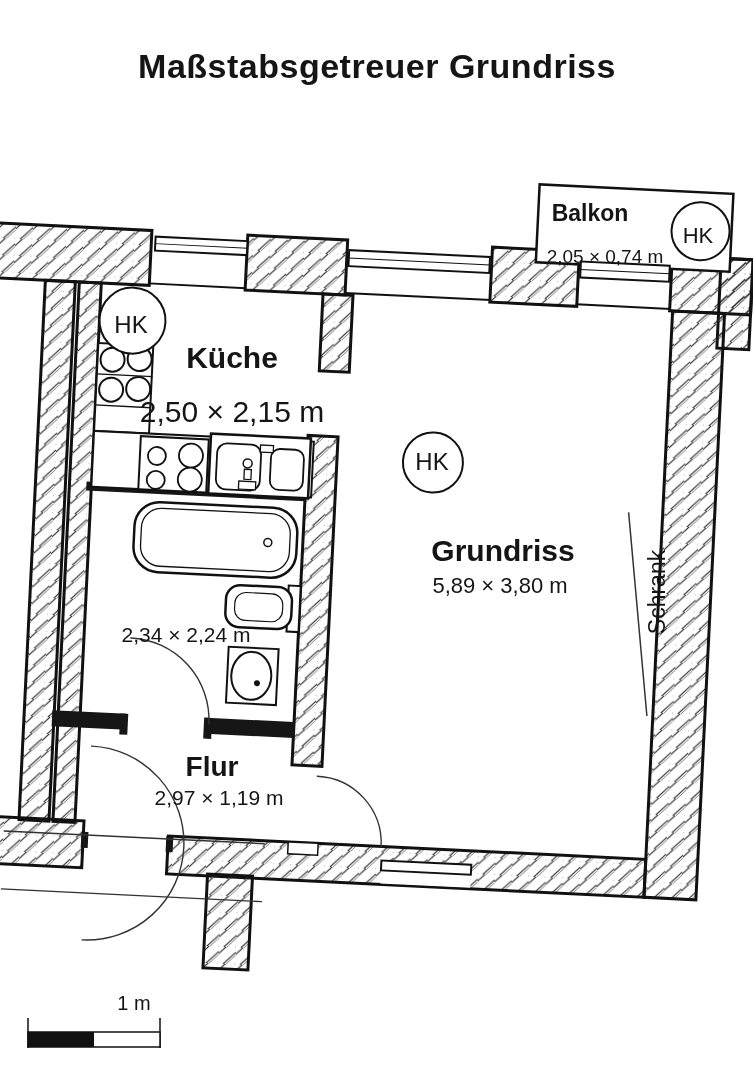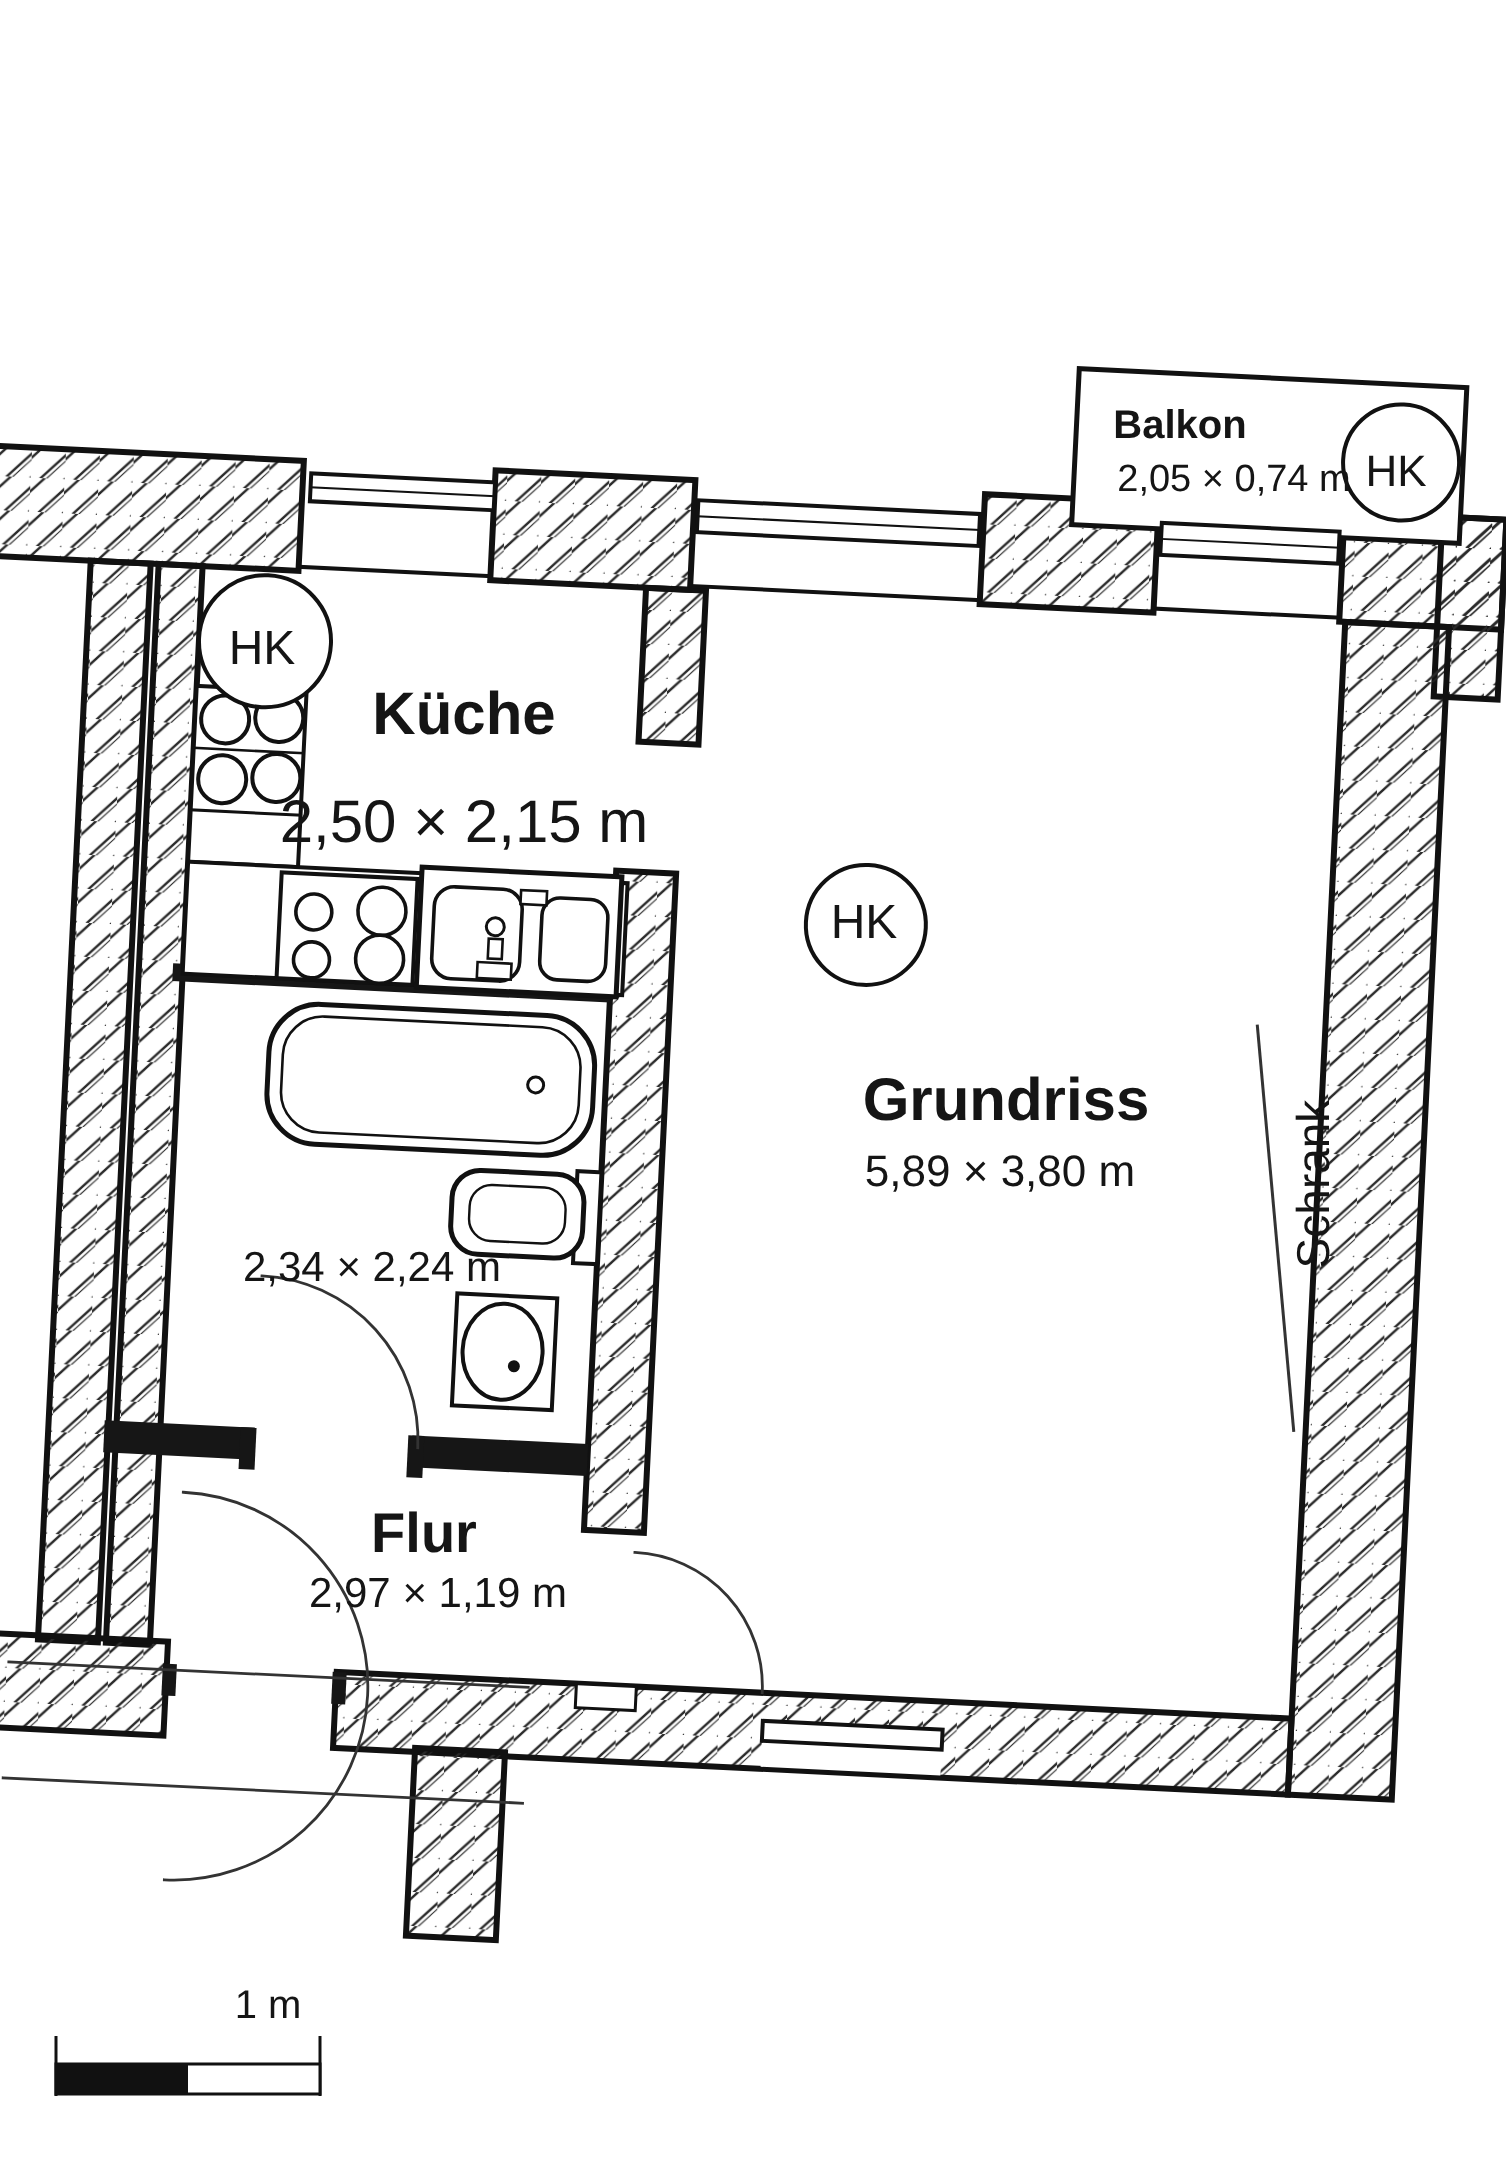--- a/index.html
+++ b/index.html
@@ -148,23 +148,24 @@
     </g>
 
     <g>
       <line x1="28" y1="1018" x2="28" y2="1048" stroke="#111" stroke-width="1.5"></line>
       <line x1="160" y1="1018" x2="160" y2="1048" stroke="#111" stroke-width="1.5"></line>
       <rect x="28" y="1032" width="132" height="15" fill="#fff" stroke="#111" stroke-width="1.5"></rect>
       <rect x="28" y="1032" width="66" height="15" fill="#111" stroke="none"></rect>
     </g>
   </svg>
 
+  <div class="label title" style="left:377px;top:66px;">Maßstabsgetreuer Grundriss</div>
 
-  <div class="label room-name" style="left:590px;top:213px;font-size:20px;">Balkon</div>
-  <div class="label dim" style="left:605px;top:240px;font-size:19px;margin-left:12px;">2,05 × 0,74 m</div>
+  <div class="label room-name" style="left:590px;top:213px;font-size:23px;">Balkon</div>
+  <div class="label dim" style="left:605px;top:256px;font-size:19px;">2,05 × 0,74 m</div>
 
   <div class="label room-name" style="left:232px;top:358px;font-size:30px;">Küche</div>
   <div class="label dim" style="left:232px;top:412px;font-size:30px;">2,50 × 2,15 m</div>
 
   <div class="label room-name" style="left:503px;top:551px;font-size:30px;">Grundriss</div>
   <div class="label dim" style="left:500px;top:586px;font-size:22px;">5,89 × 3,80 m</div>
 
   <div class="label dim" style="left:186px;top:634px;font-size:21px;">2,34 × 2,24 m</div>
 
   <div class="label room-name" style="left:212px;top:767px;font-size:28px;">Flur</div>

